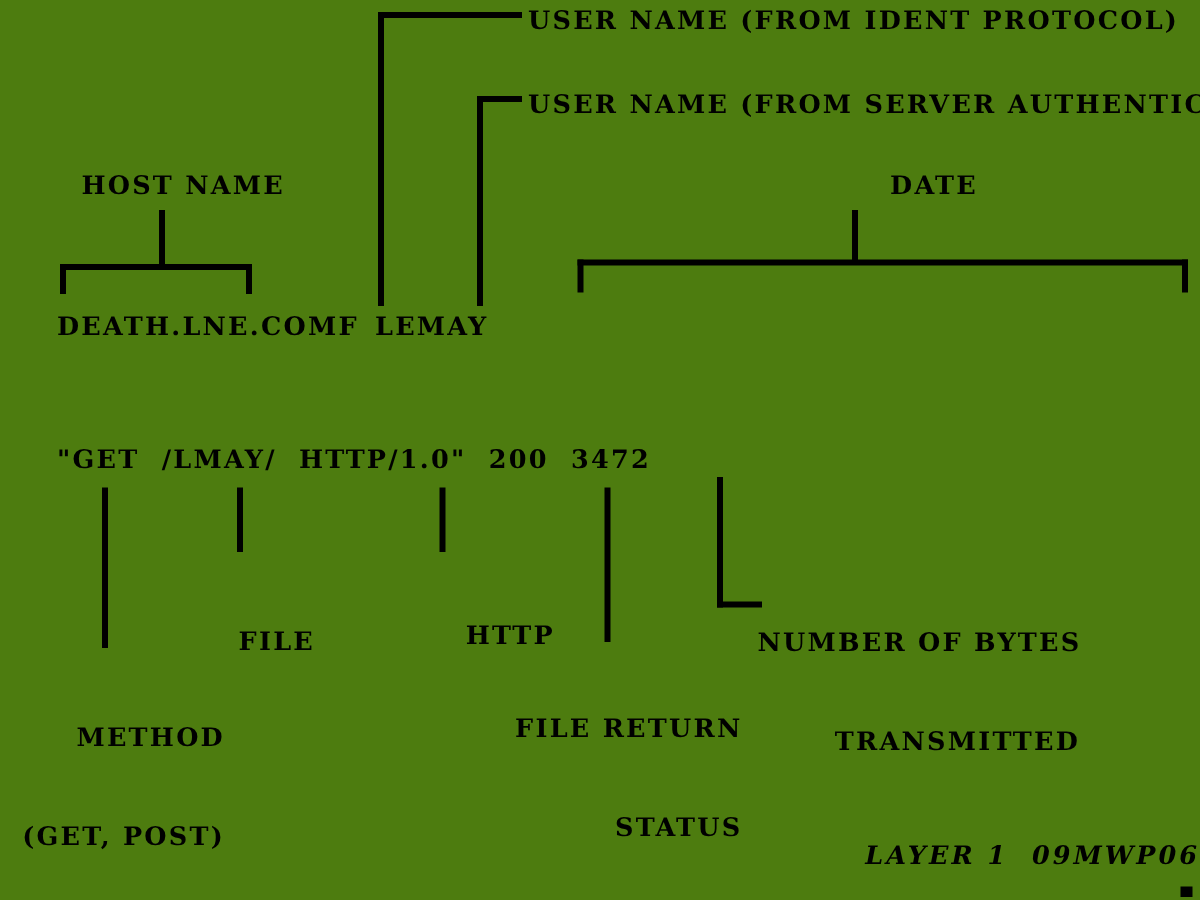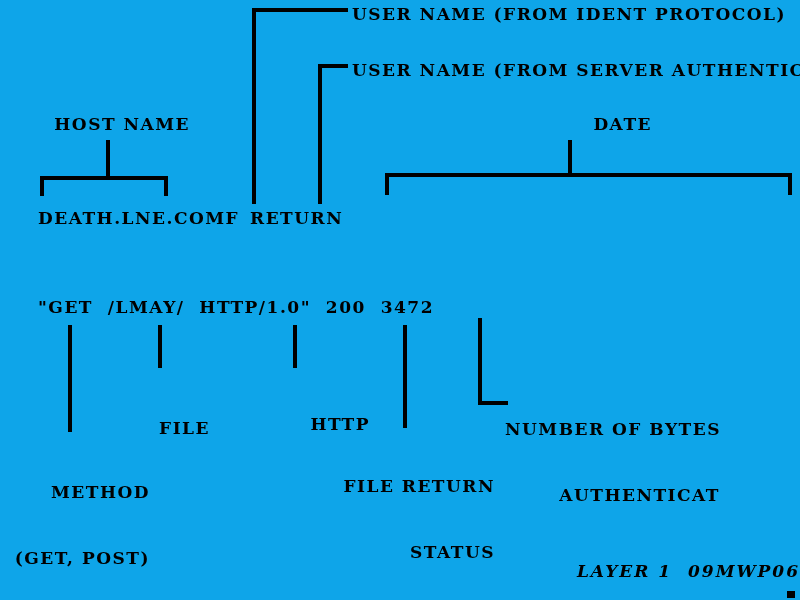--- a/index.html
+++ b/index.html
@@ -1,21 +1,21 @@
 <!DOCTYPE html>
 <html><head>
 <meta charset="utf-8">
 <style>
   * { box-sizing: border-box; }
   html, body { margin: 0; padding: 0; background: #ffffff; }
   #canvas {
     position: relative;
     width: 800px;
     height: 600px;
-    background: #0ea5e9;
+    background: #4d7c0f;
     overflow: hidden;
     font-family: "DejaVu Serif", "Liberation Serif", serif;
     font-weight: bold;
     color: #000000;
   }
   .ln { position: absolute; background: #000000; }
   .txt {
     position: absolute;
     font-size: 17px;
     letter-spacing: 1.5px;
@@ -59,21 +59,21 @@
 
   <div class="txt" style="left:352px; top:3px;">USER NAME (FROM IDENT PROTOCOL)</div>
 
   <div class="txt" style="left:352px; top:59px;">USER NAME (FROM SERVER AUTHENTICAT</div>
 
   <div class="txt ctr" style="left:30px; top:113px; width:160px;">HOST NAME</div>
 
   <div class="txt ctr" style="left:492px; top:113px; width:160px;">DATE</div>
 
   <div class="txt" style="left:38px; top:207px;">DEATH.LNE.COMF</div>
-  <div class="txt" style="left:250px; top:207px;">RETURN</div>
+  <div class="txt" style="left:250px; top:207px;">LEMAY</div>
 
   <div class="txt" style="left:38px; top:296px;">"GET  /LMAY/  HTTP/1.0"  200  3472</div>
 
   <div class="txt ctr" style="left:110px; top:369px; width:100px;margin-top:48px;">FILE</div>
 
   <div class="txt ctr" style="left:230px; top:369px; width:140px;">
     <div>HTTP</div>
   </div>
 
   <div class="txt ctr" style="left:-5px; top:437px; width:155px;">
@@ -81,20 +81,20 @@
     <div>(GET, POST)</div>
   </div>
 
   <div class="txt ctr" style="left:335px; top:431px; width:160px;">
     <div>FILE RETURN</div>
     <div>STATUS</div>
   </div>
 
   <div class="txt ctr" style="left:505px; top:374px; width:215px;">
     <div>NUMBER OF BYTES</div>
-    <div>AUTHENTICAT</div>
+    <div>TRANSMITTED</div>
   </div>
 
   <div class="txt ctr caption" style="left:0px; top:560px; width:800px;">LAYER 1  09MWP06</div>
 
   <div class="ln" style="left:787px; top:591px; width:8px; height:7px;"></div>
 
 </div>
 
 </body></html>

